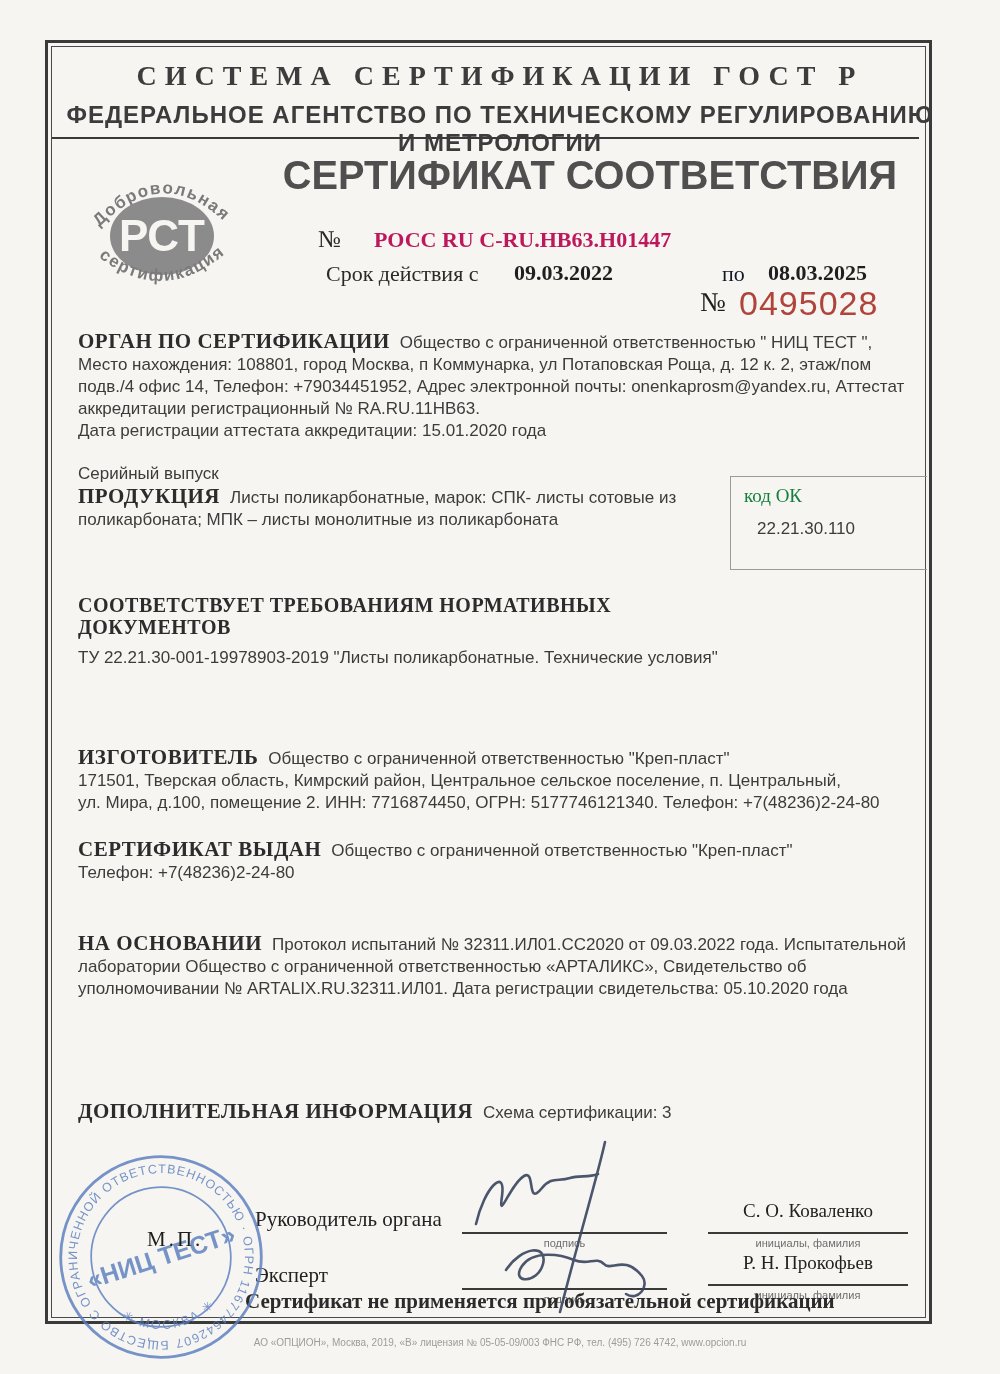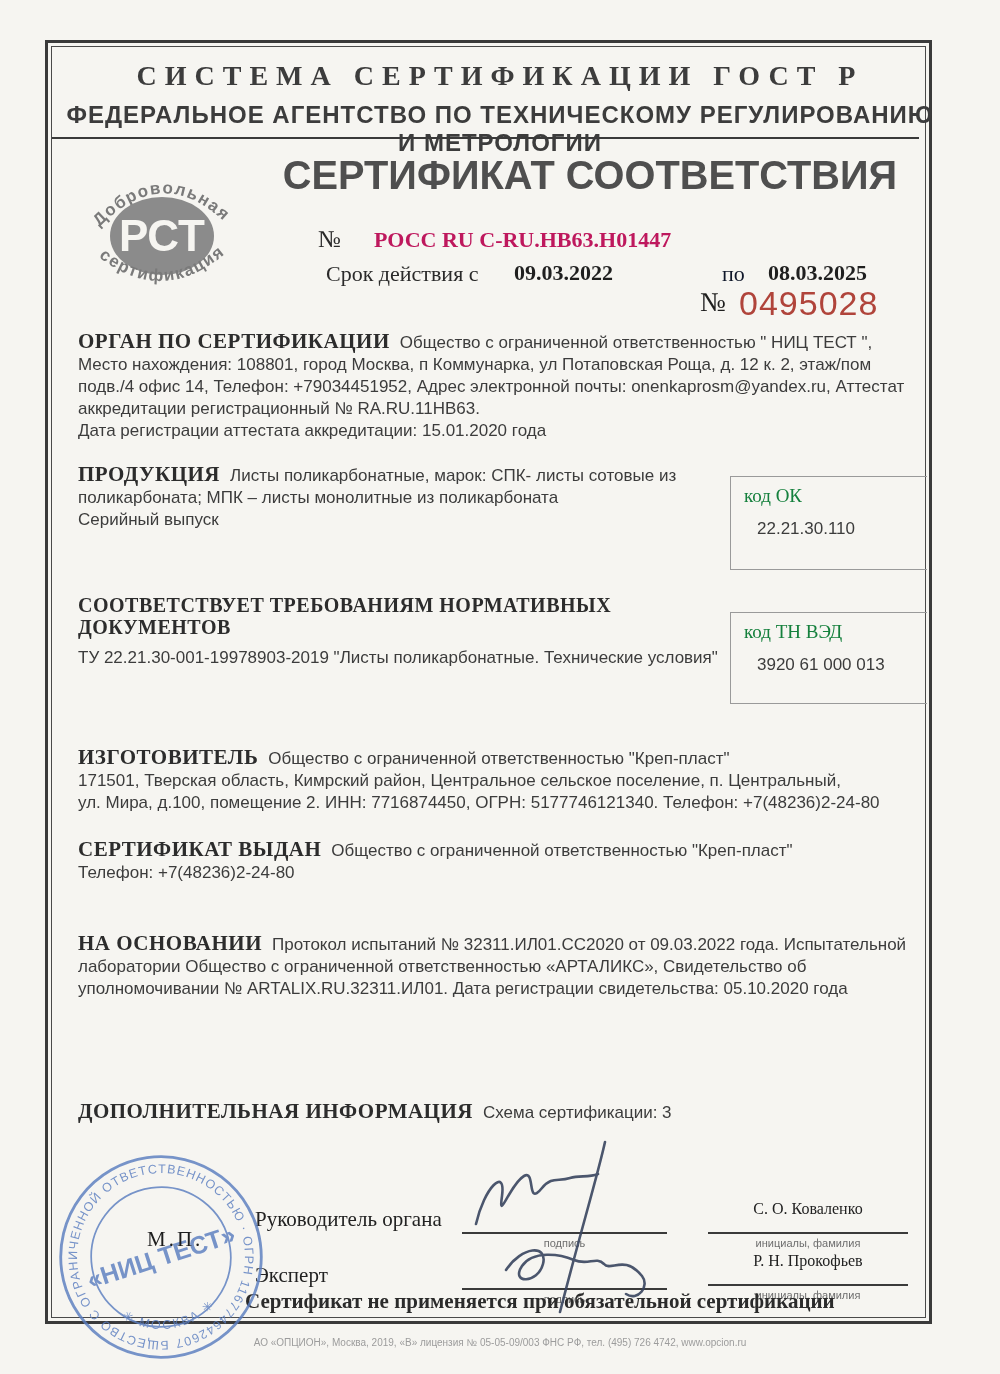--- a/index.html
+++ b/index.html
@@ -35,21 +35,21 @@
   .sec p{margin:0;}
   .sec-label{font-family:"Liberation Serif",serif;font-weight:bold;font-size:21px;color:#2c2c2c;margin-right:10px;letter-spacing:.5px;}
   .sec-label.block{display:block;margin-bottom:9px;}
   .codebox{position:absolute;left:730px;width:196px;border:1px solid #9a9a9a;border-right:none;background:transparent;}
   .codebox .cb-label{font-family:"Liberation Serif",serif;font-size:19px;color:#15803d;margin:8px 0 0 13px;}
   .codebox .cb-value{font-size:17px;color:#3c3c3c;margin:12px 0 0 26px;}
   
   .role{position:absolute;left:255px;font-family:"Liberation Serif",serif;font-size:21px;color:#222;}
   .sigline{position:absolute;border-bottom:2px solid #3a3a3a;height:0;}
   .sigcap{position:absolute;font-size:11px;color:#6e6e6e;text-align:center;}
-  .signame{position:absolute;font-family:"Liberation Serif",serif;font-size:16px;color:#222;text-align:center;width:200px;}
+  .signame{position:absolute;font-family:"Liberation Serif",serif;font-size:19px;color:#222;text-align:center;width:200px;}
   .mp{position:absolute;left:147px;top:1227px;font-family:"Liberation Serif",serif;font-size:21px;letter-spacing:3px;color:#1d1d1d;z-index:5;}
   .footnote{position:absolute;left:245px;top:1289px;font-family:"Liberation Serif",serif;font-weight:bold;font-size:21px;color:#2b2b2b;}
   .footer{position:absolute;left:0;top:1337px;width:1000px;text-align:center;font-size:10px;color:#9c9c9c;}
   
   .stamp{position:absolute;left:52px;top:1148px;width:218px;height:218px;opacity:.82;transform:rotate(-8deg);z-index:4;}
   .sig-art{position:absolute;left:448px;top:1138px;width:270px;height:180px;z-index:3;}
 </style>
 </head>
 <body>
 
@@ -87,37 +87,33 @@
   <div class="validity-to">08.03.2025</div>
   <div class="blankno-label">№</div>
   <div class="blankno-value">0495028</div>
 
   <div class="sec" style="top:330px;width:848px;">
     <p><span class="sec-label">ОРГАН ПО СЕРТИФИКАЦИИ</span><span>Общество с ограниченной ответственностью " НИЦ ТЕСТ ", Место нахождения: 108801, город Москва, п Коммунарка, ул Потаповская Роща, д. 12 к. 2, этаж/пом подв./4 офис 14, Телефон: +79034451952, Адрес электронной почты: onenkaprosm@yandex.ru, Аттестат аккредитации регистрационный № RA.RU.11НВ63.</span></p>
     <p>Дата регистрации аттестата аккредитации: 15.01.2020 года</p>
   </div>
 
   <div class="sec" style="top:463px;width:650px;">
+    <p>Серийный выпуск</p>
     <p><span class="sec-label">ПРОДУКЦИЯ</span><span>Листы поликарбонатные, марок: СПК- листы сотовые из поликарбоната; МПК – листы монолитные из поликарбоната</span></p>
-    <p>Серийный выпуск</p>
   </div>
   <div class="codebox" style="top:476px;height:92px;">
     <div class="cb-label">код ОК</div>
     <div class="cb-value">22.21.30.110</div>
   </div>
 
   <div class="sec" style="top:594px;width:660px;">
     <p>
         <span class="sec-label block" style="font-size:20px;">СООТВЕТСТВУЕТ ТРЕБОВАНИЯМ НОРМАТИВНЫХ ДОКУМЕНТОВ</span>
       </p>
     <p>ТУ 22.21.30-001-19978903-2019 "Листы поликарбонатные. Технические условия"</p>
-  </div>
-  <div class="codebox" style="top:612px;height:90px;">
-    <div class="cb-label">код ТН ВЭД</div>
-    <div class="cb-value">3920 61 000 013</div>
   </div>
 
   <div class="sec" style="top:746px;width:848px;">
     <p><span class="sec-label">ИЗГОТОВИТЕЛЬ</span><span>Общество с ограниченной ответственностью "Креп-пласт"</span></p>
     <p>171501, Тверская область, Кимрский район, Центральное сельское поселение, п. Центральный,</p>
     <p>ул. Мира, д.100, помещение 2. ИНН: 7716874450, ОГРН: 5177746121340. Телефон: +7(48236)2-24-80</p>
   </div>
 
   <div class="sec" style="top:838px;width:848px;">
     <p><span class="sec-label">СЕРТИФИКАТ ВЫДАН</span><span>Общество с ограниченной ответственностью "Креп-пласт"</span></p>

